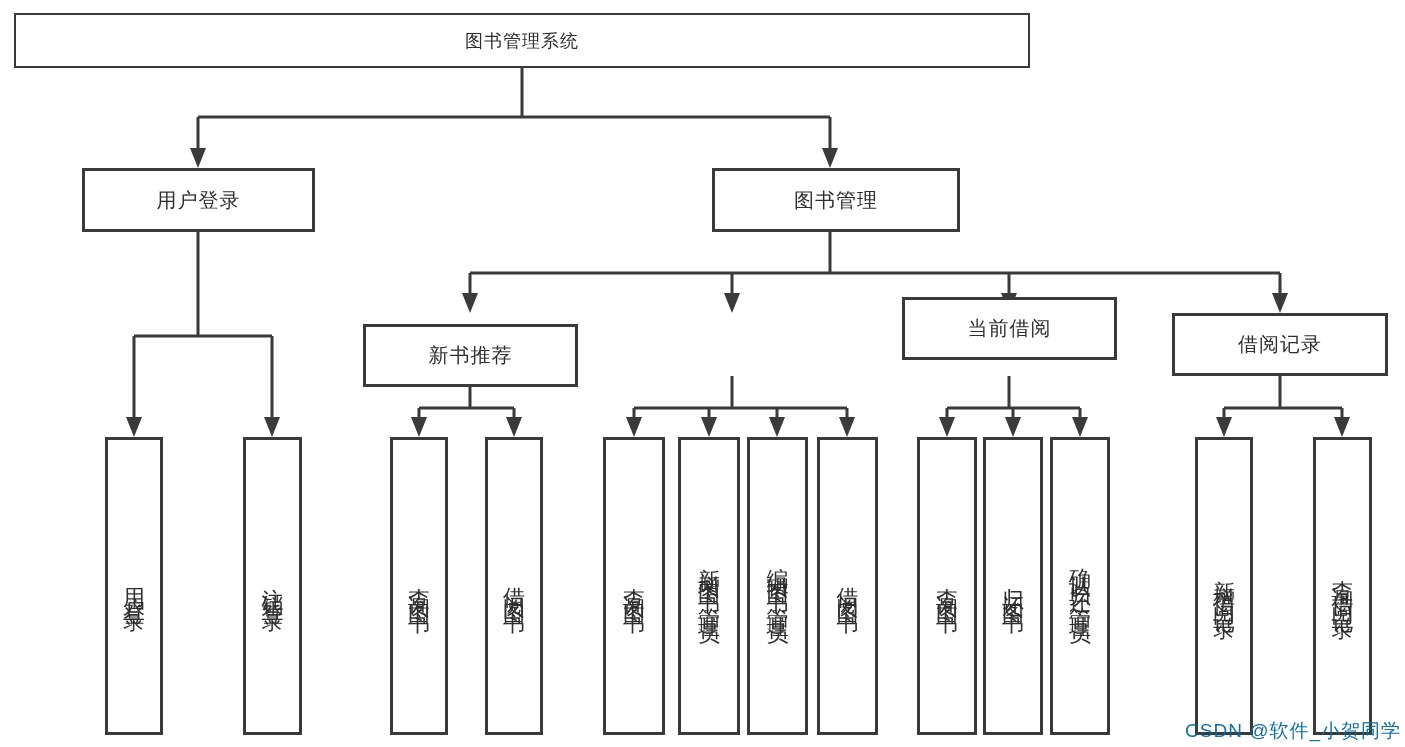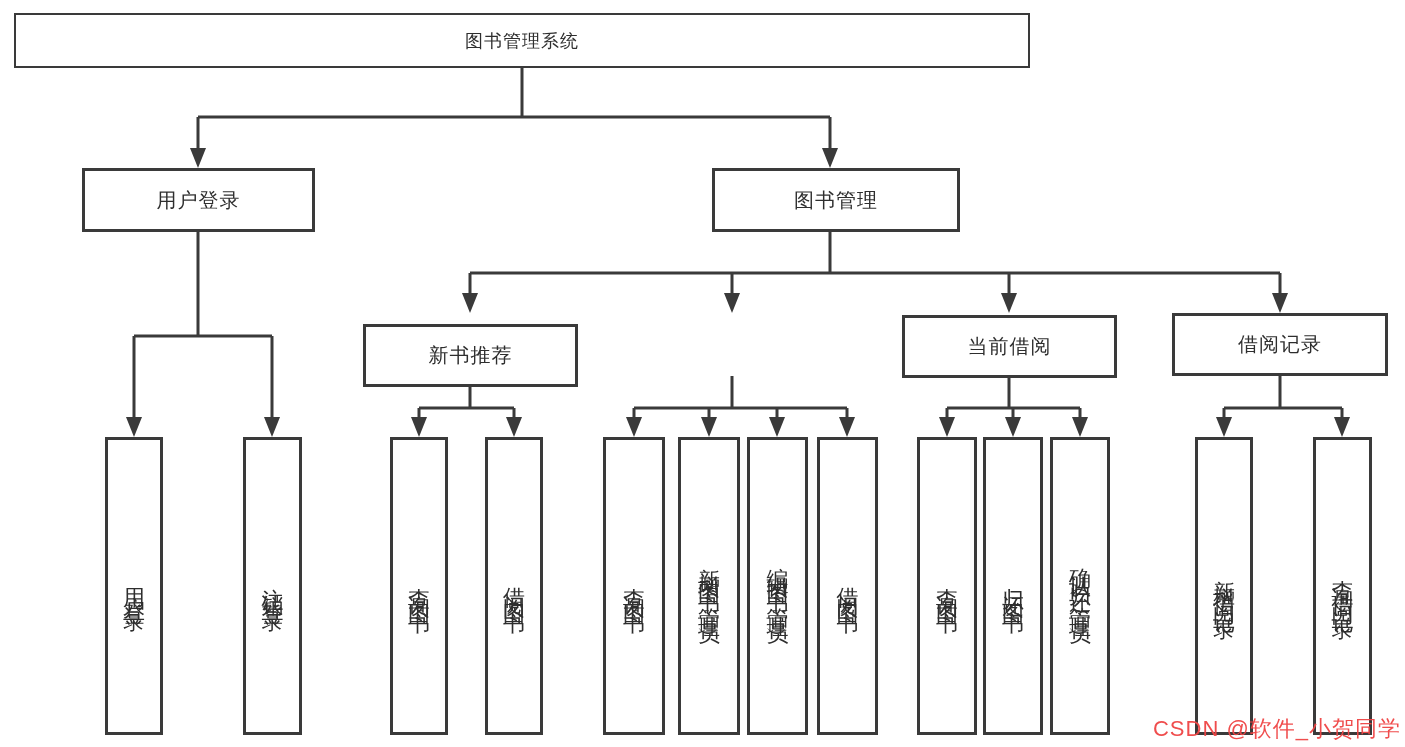--- a/index.html
+++ b/index.html
@@ -16,21 +16,21 @@
   }
   .root  { border-width:2px; font-size:18px; letter-spacing:1px; }
   .h2,.h3 { font-size:20px; letter-spacing:1px; }
   .leaf { }
   .leaf .vtext {
     writing-mode:vertical-rl; text-orientation:mixed;
     font-size:22px; line-height:1; letter-spacing:8px; color:#2e2e2e;
   }
   #watermark {
     position:absolute; right:4px; bottom:3px; z-index:6;
-    font-size:22px; color:#ef4444; letter-spacing:1px; opacity:.95;
+    font-size:19px; color:#0369a1; letter-spacing:1px; opacity:.95;
   }
   svg .wire { stroke:#3a3a3a; stroke-width:3; fill:none; }
   svg .head { fill:#3a3a3a; stroke:none; }
 </style>
 </head>
 <body>
 
 <div id="canvas">
 
   <svg id="connectors" viewBox="0 0 1405 747" xmlns="http://www.w3.org/2000/svg">
@@ -68,21 +68,21 @@
     <polygon class="head" points="1216,417 1232,417 1224,437"></polygon>
     <polygon class="head" points="1334,417 1350,417 1342,437"></polygon>
   </svg>
 
   <div class="node root" style="left:14px; top:13px; width:1016px; height:55px;">图书管理系统</div>
 
   <div class="node h2" style="left:82px; top:168px; width:233px; height:64px;">用户登录</div>
   <div class="node h2" style="left:712px; top:168px; width:248px; height:64px;">图书管理</div>
 
   <div class="node h3" style="left:363px; top:324px; width:215px; height:63px;">新书推荐</div>
-  <div class="node h3" style="left:902px; top:315px; width:215px; height:63px;">当前借阅</div>
+  <div class="node h3" style="left:902px; top:297px; width:215px; height:63px;">当前借阅</div>
   <div class="node h3" style="left:1172px; top:313px; width:216px; height:63px;">借阅记录</div>
 
   <div class="node leaf" style="left:105px; top:437px; width:58px; height:298px;">
     <span class="vtext">用户登录</span>
   </div>
   <div class="node leaf" style="left:243px; top:437px; width:59px; height:298px;">
     <span class="vtext">注销登录</span>
   </div>
 
   <div class="node leaf" style="left:390px; top:437px; width:58px; height:298px;">

